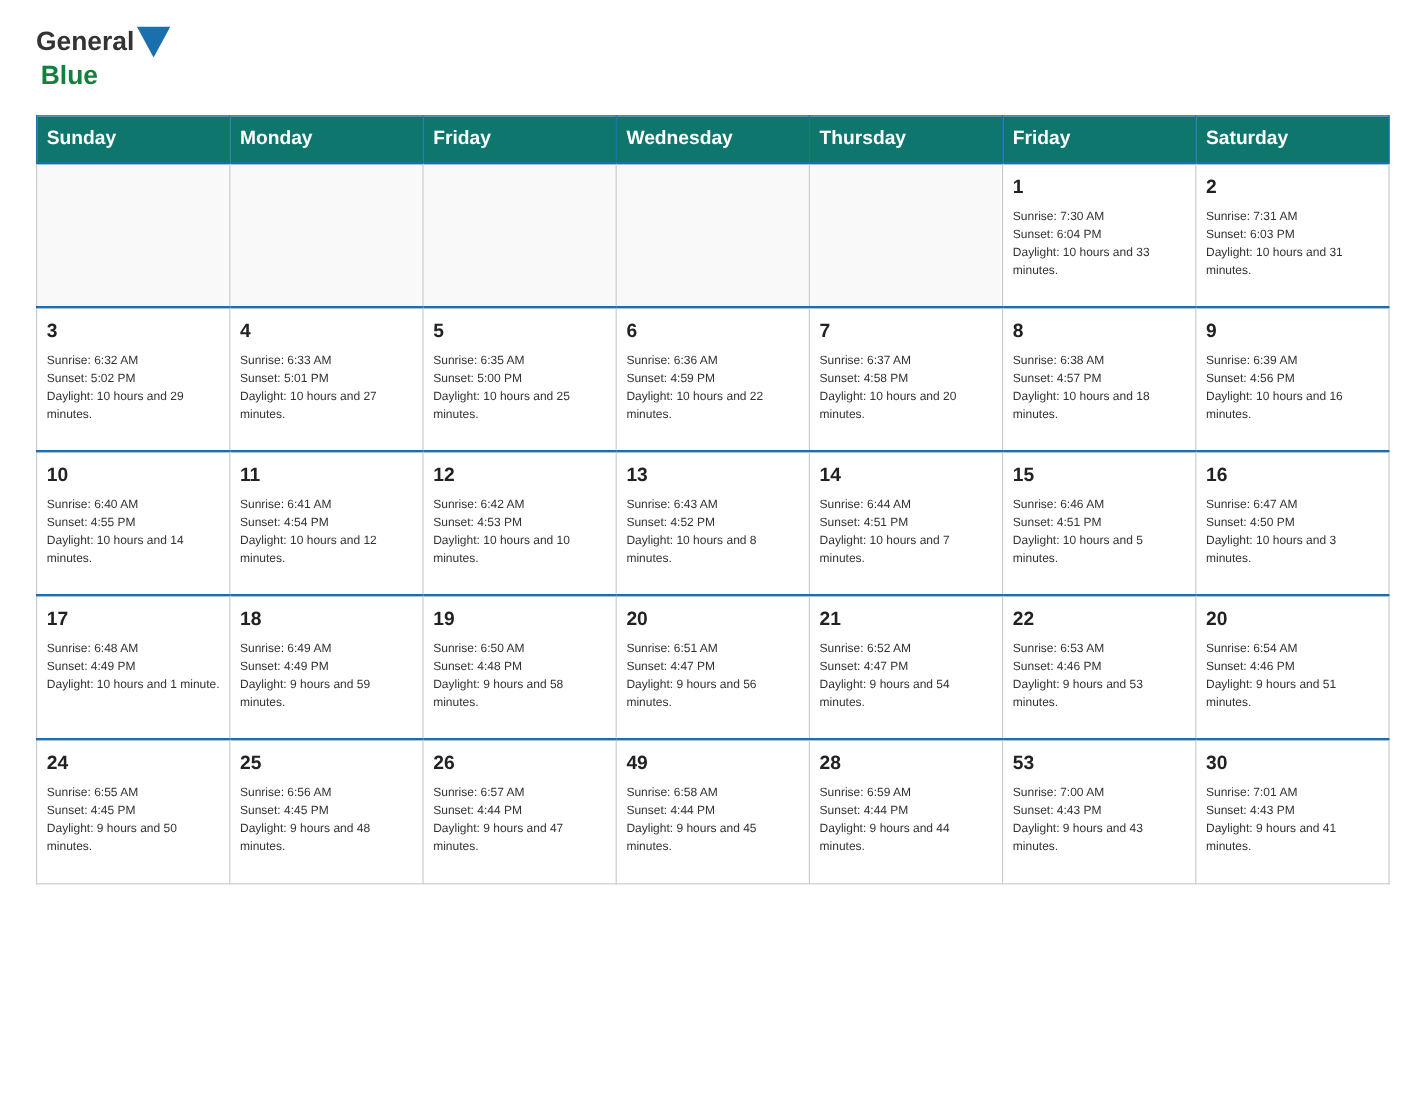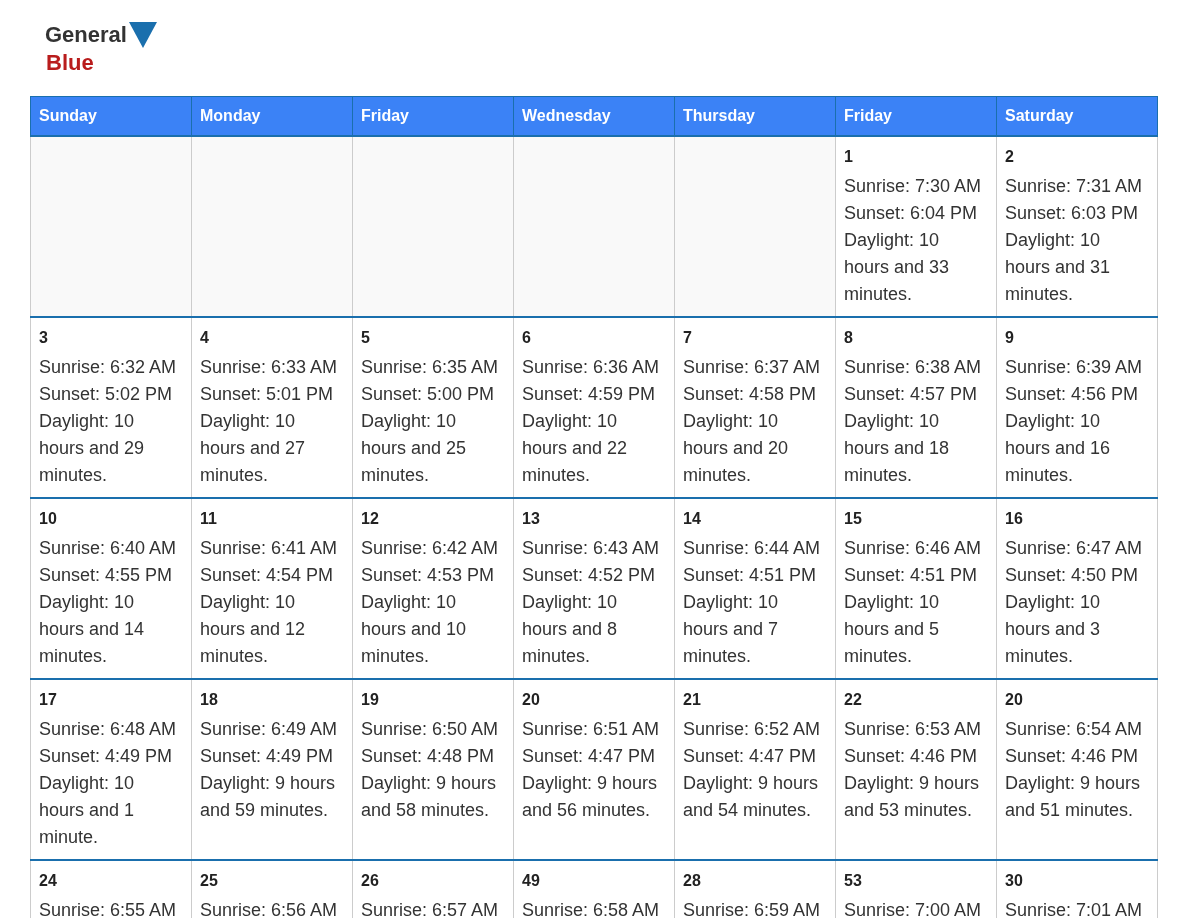--- a/index.html
+++ b/index.html
@@ -27,21 +27,20 @@
       font-weight: bold;
       color: #1a6fad;
     }
     .logo-wrapper {
       display: flex;
       flex-direction: column;
     }
     .logo-top {
       display: flex;
       align-items: center;
-      margin-left: 15px;
     }
     .logo-bottom {
       display: flex;
       align-items: center;
       gap: 0;
     }
     .title-section {
       text-align: right;
     }
     .month-title {
@@ -54,21 +53,21 @@
       font-size: 20px;
       color: #444;
       margin-top: 4px;
     }
     table {
       width: 100%;
       border-collapse: collapse;
       table-layout: fixed;
     }
     thead tr th {
-      background-color: #3b82f6;
+      background-color: #0f766e;
       color: #fff;
       font-size: 16px;
       font-weight: bold;
       padding: 10px 8px;
       text-align: left;
       border: 1px solid #1a6fad;
       margin-top: 36px;
     }
     tbody tr td {
       vertical-align: top;
@@ -82,42 +81,42 @@
     }
     .day-number {
       font-size: 16px;
       font-weight: bold;
       color: #222;
       display: block;
       margin-bottom: 4px;
     }
     .day-info {
       color: #333;
-      font-size: 18px;
+      font-size: 10px;
     }
     .empty-cell {
       background: #f9f9f9;
     }
   </style>
 </head>
 <body>
 
 <div class="header">
   <div class="logo-wrapper">
     <div class="logo-top">
       <span class="logo-text-general">General</span>
       <div style="position:relative; width:30px; height:28px; margin-left:2px; margin-top:2px;">
         
         <svg width="28" height="26" viewBox="0 0 28 26">
           <polygon points="0,0 28,0 14,26" fill="#1a6fad"></polygon>
         </svg>
       </div>
     </div>
     <div class="logo-bottom">
-      <span class="logo-text-blue" style="color:#b91c1c; font-size:22px; font-weight:bold; margin-left:16px;">Blue</span>
+      <span class="logo-text-blue" style="color:#15803d; font-size:22px; font-weight:bold; margin-left:4px;">Blue</span>
     </div>
   </div>
   <div class="title-section">
   </div>
 </div>
 
 <table>
   <thead>
     <tr>
       <th>Sunday</th>

